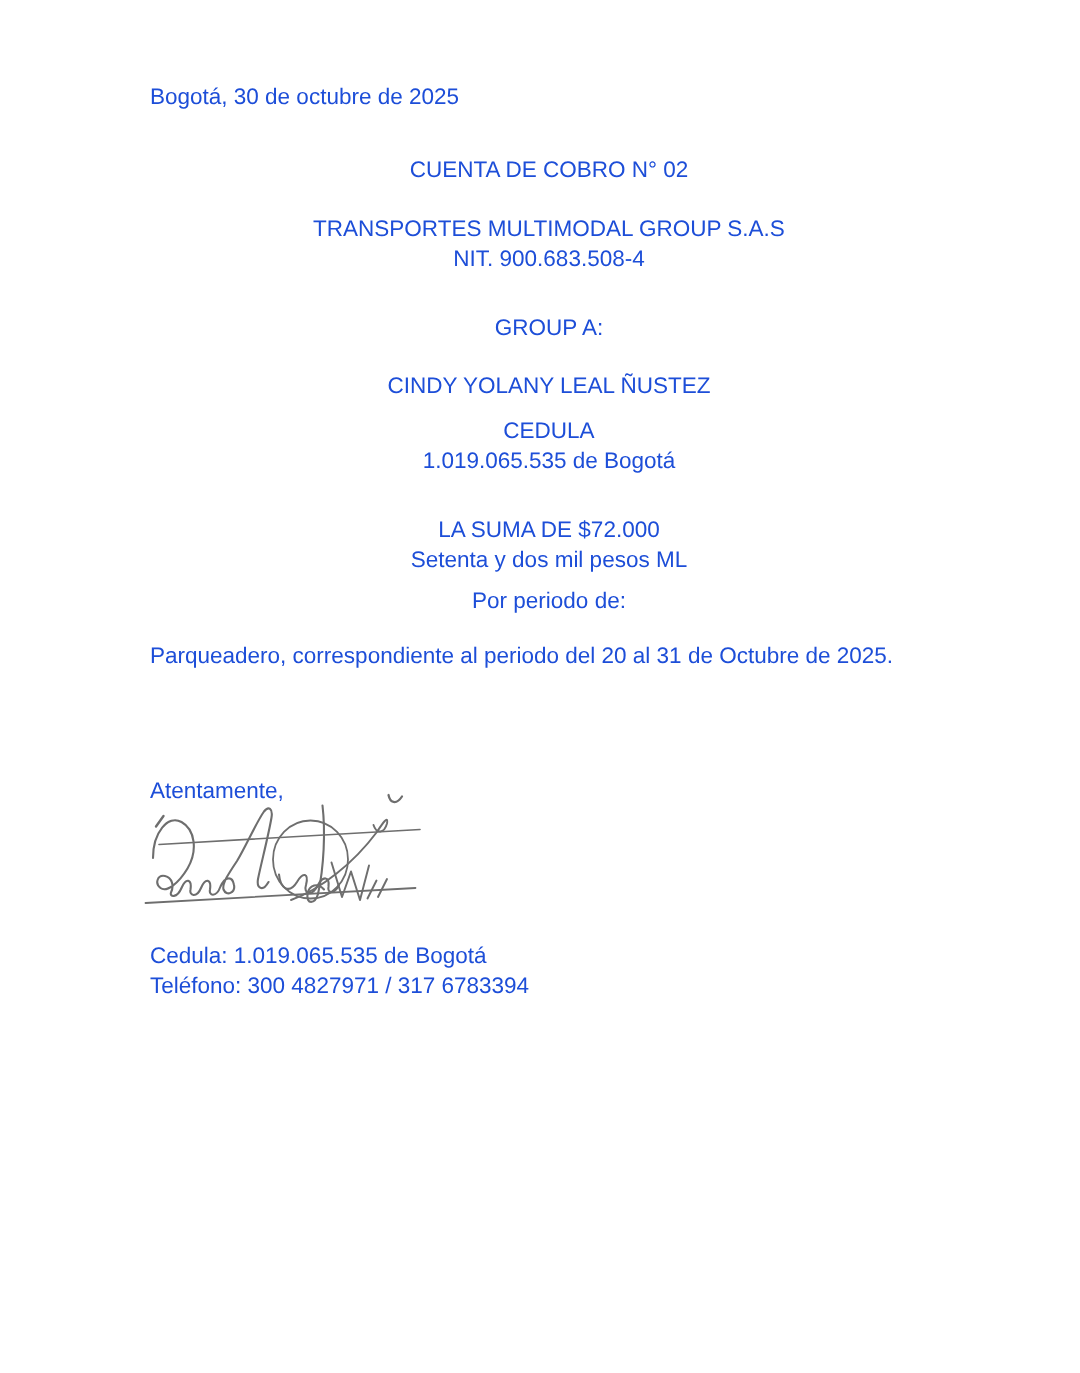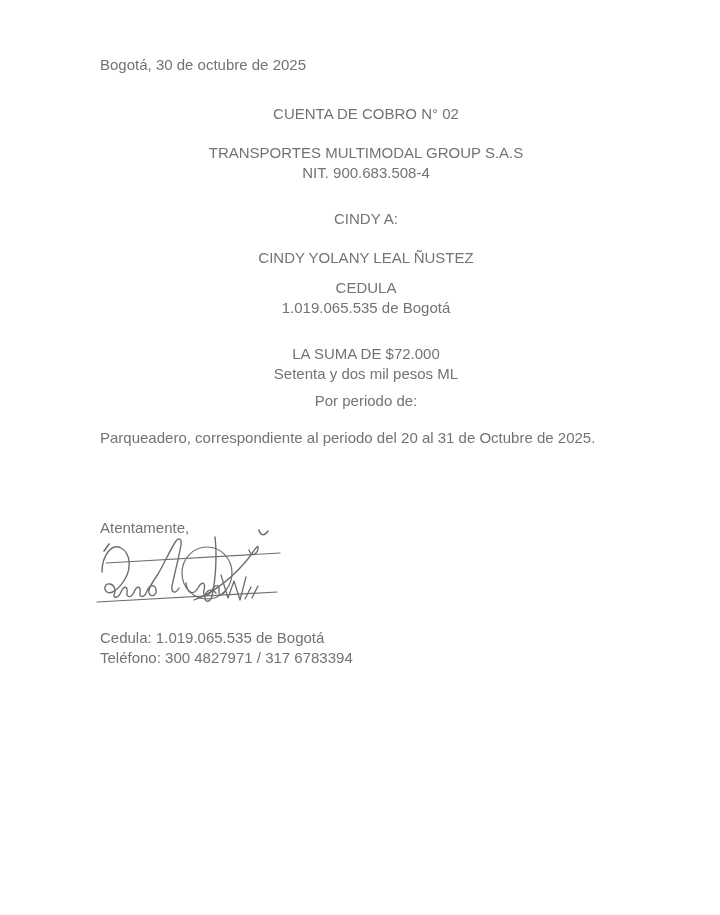--- a/index.html
+++ b/index.html
@@ -8,21 +8,21 @@
     background: #ffffff;
   }
   .page {
     position: relative;
     width: 720px;
     height: 915px;
     background: #ffffff;
     font-family: "Liberation Sans", "DejaVu Sans", sans-serif;
     font-size: 15px;
     line-height: 20px;
-    color: #737373;
+    color: #1d4ed8;
     overflow: hidden;
   }
   .abs { position: absolute; }
   .left-text  { left: 100px; width: 540px; text-align: left; }
   .center-text { left: 100px; width: 532px; text-align: center; }
   .contact { line-height: 19.5px; margin-top: 24px; }
   .sig-wrap { left: 88px; top: 526px; width: 200px; height: 84px; }
   .sig-wrap svg { display: block; width: 200px; height: 84px; }
 </style>
 </head>
@@ -32,21 +32,21 @@
 
   <div class="abs left-text" style="top:55px">Bogotá, 30 de octubre de 2025</div>
 
   <div class="abs center-text" style="top:104px">CUENTA DE COBRO N° 02</div>
 
   <div class="abs center-text" style="top:143px">
     <div>TRANSPORTES MULTIMODAL GROUP S.A.S</div>
     <div>NIT. 900.683.508-4</div>
   </div>
 
-  <div class="abs center-text" style="top:209px">CINDY A:</div>
+  <div class="abs center-text" style="top:209px">GROUP A:</div>
 
   <div class="abs center-text" style="top:248px">CINDY YOLANY LEAL ÑUSTEZ</div>
 
   <div class="abs center-text" style="top:278px">
     <div>CEDULA</div>
     <div>1.019.065.535 de Bogotá</div>
   </div>
 
   <div class="abs center-text" style="top:344px">
     <div>LA SUMA DE $72.000</div>

